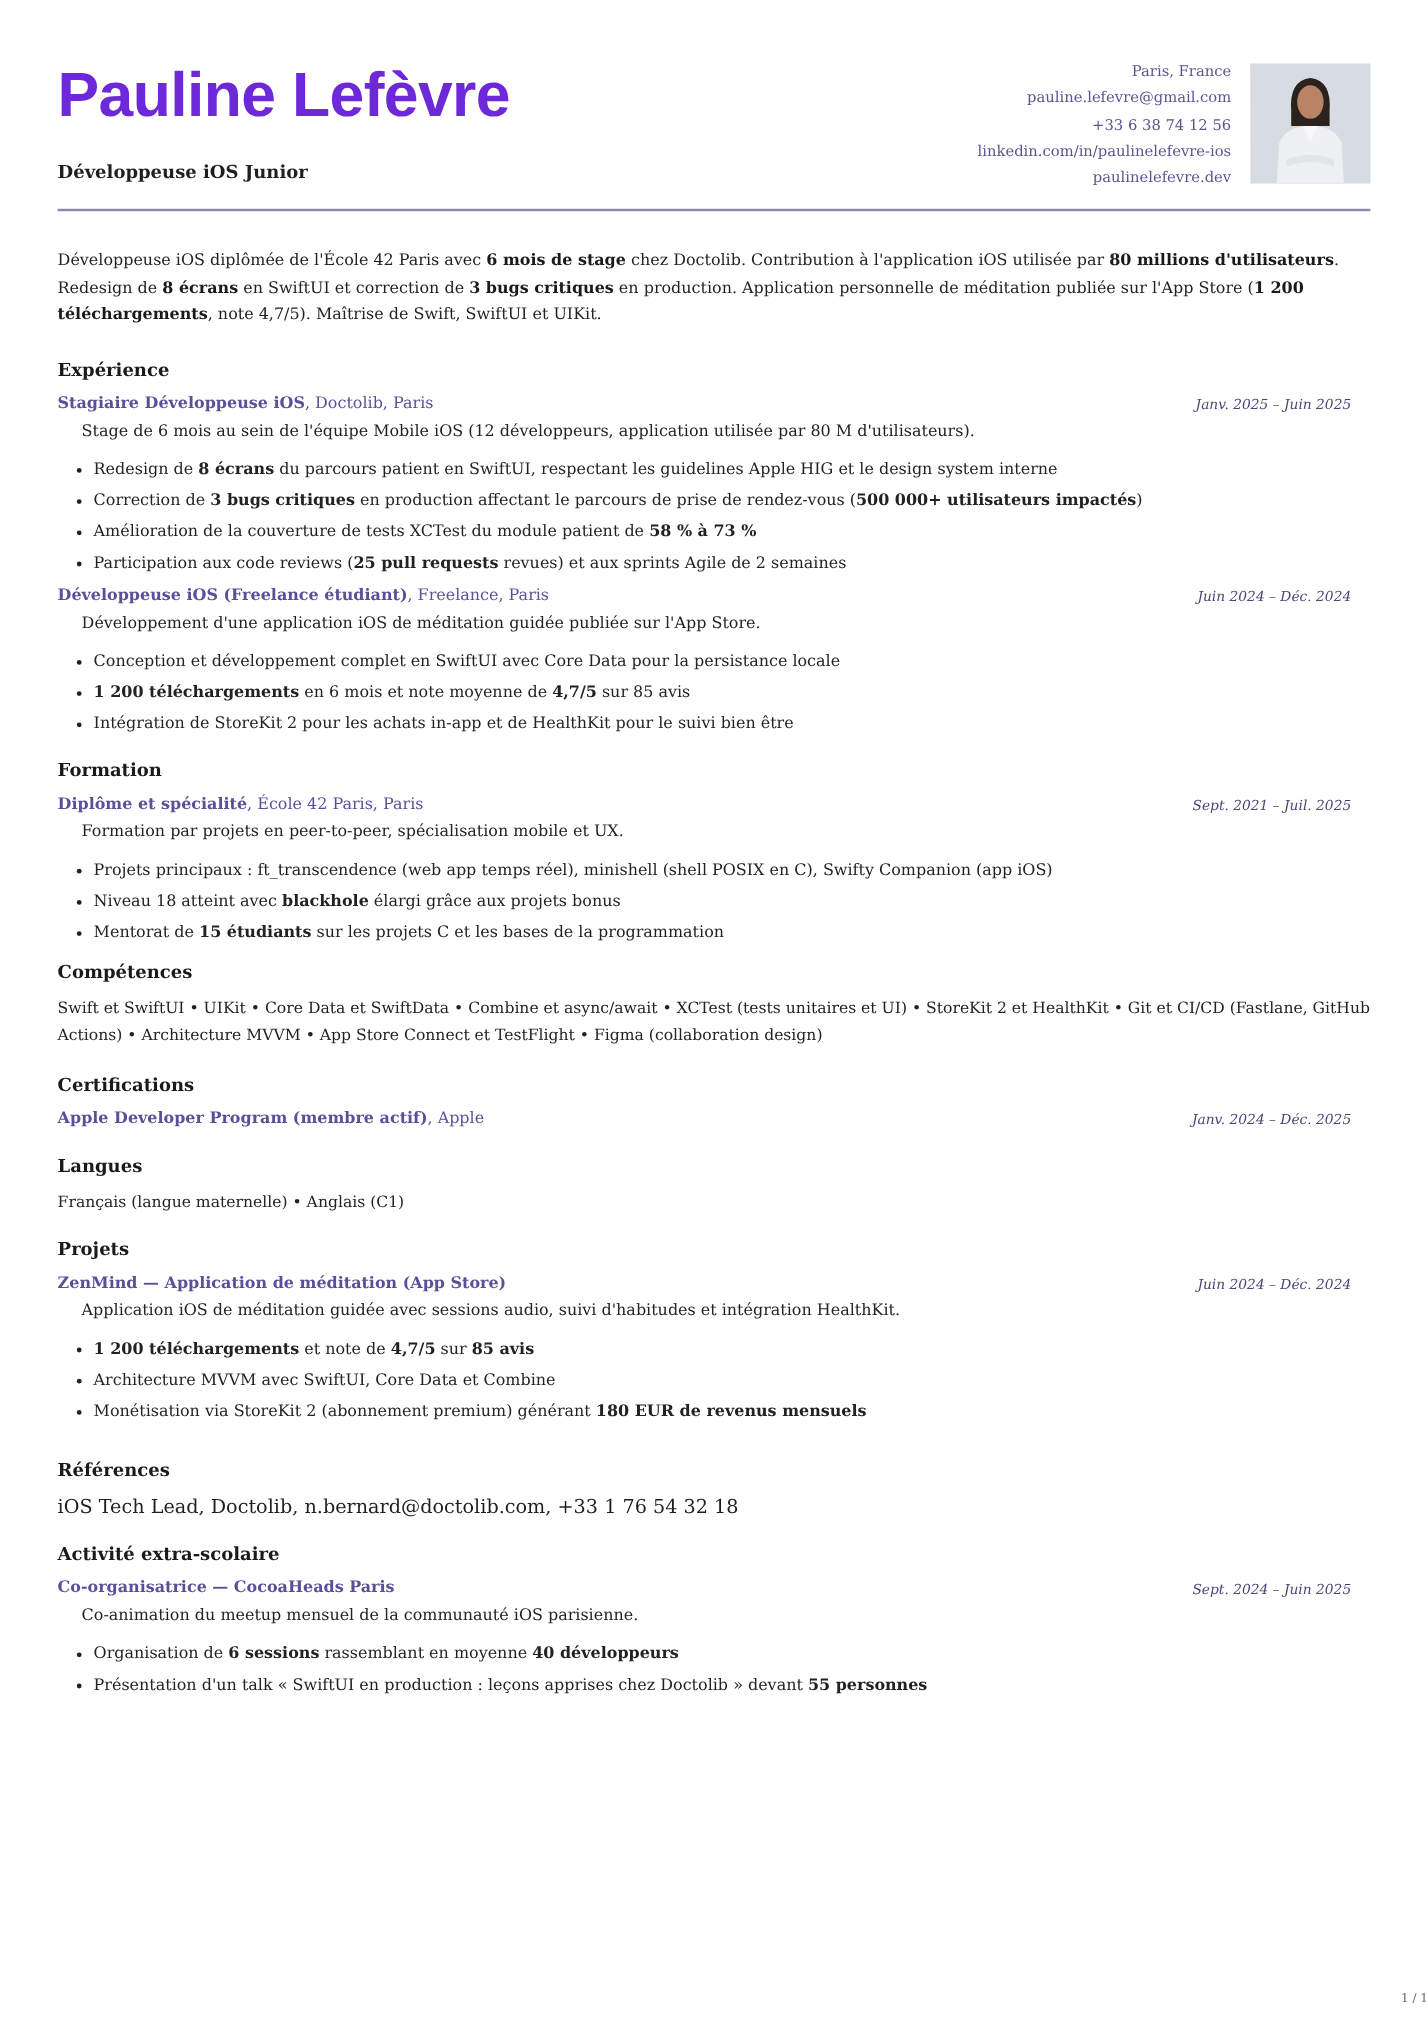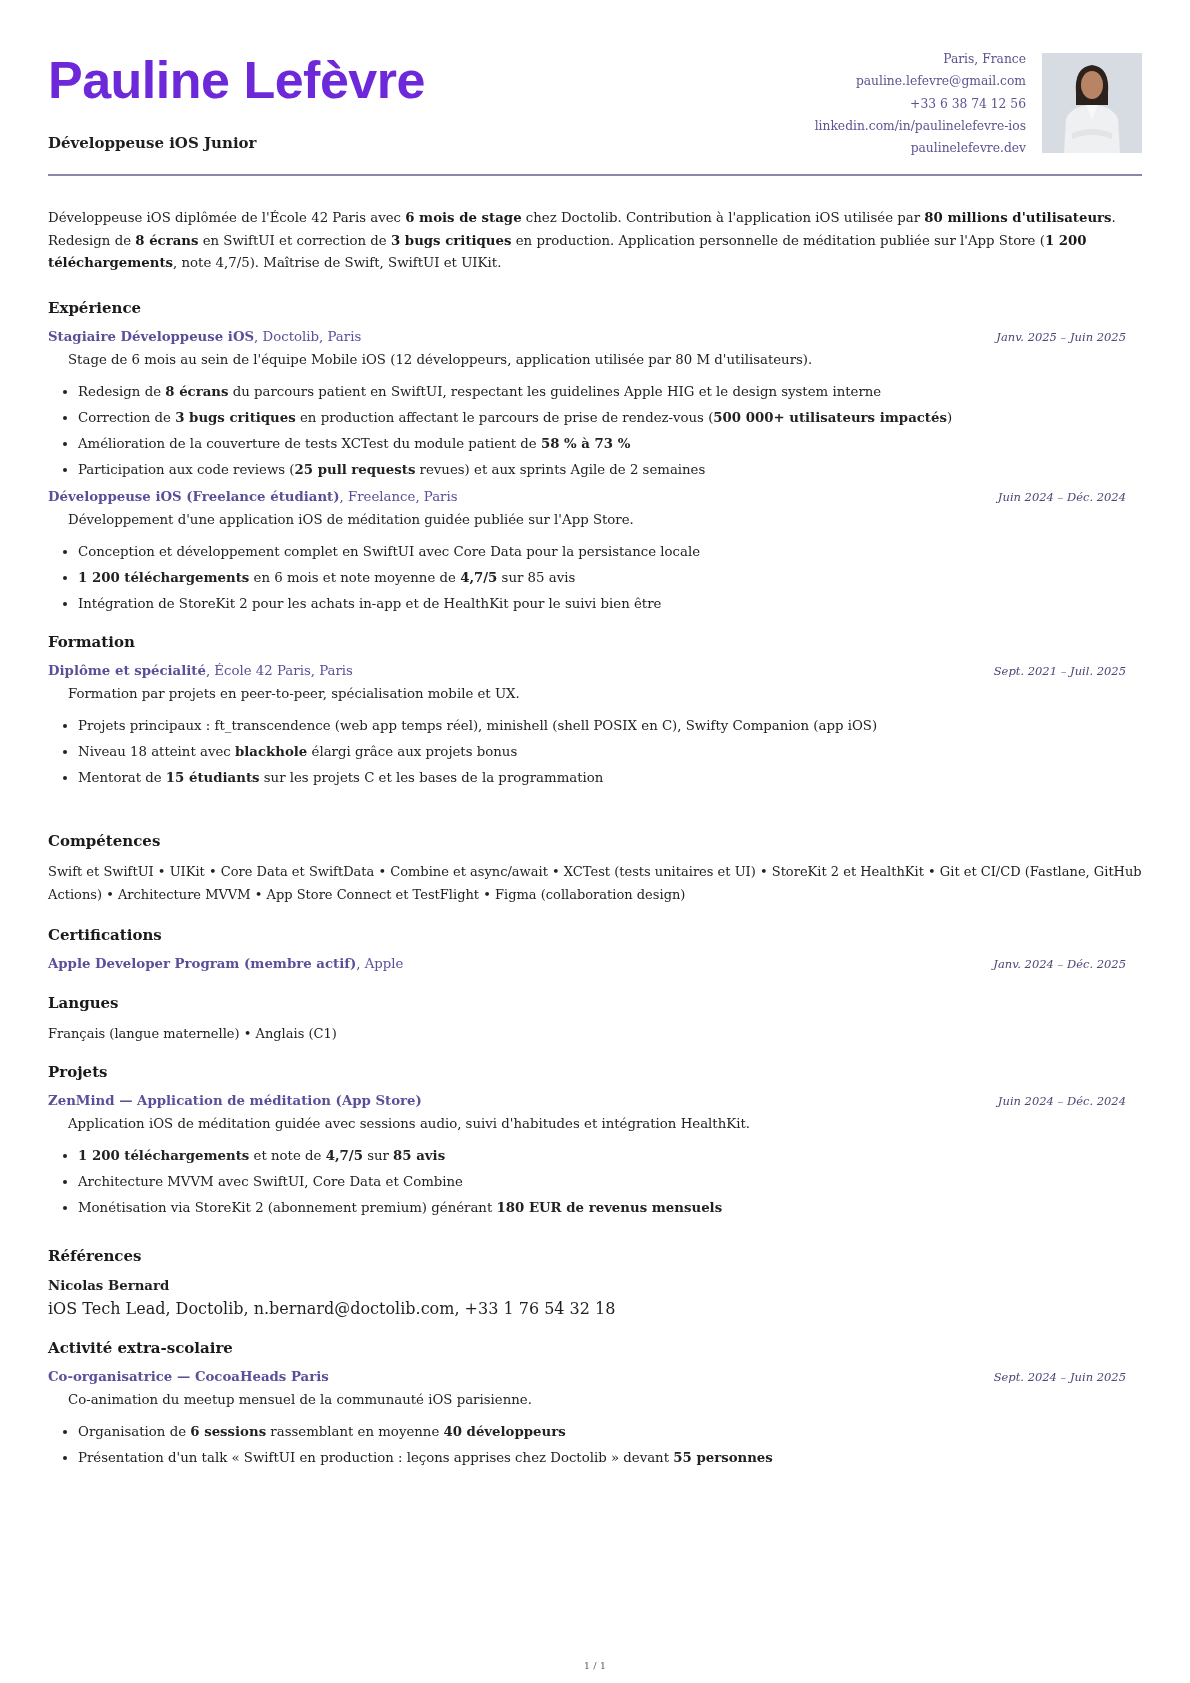--- a/index.html
+++ b/index.html
@@ -43,21 +43,21 @@
   .entry-date {
     position: absolute; right: 16px; top: 0; font-style: italic; font-size: 11.5px; color: #4a4675;
   }
   .entry-desc { font-size: 13.3px; line-height: 22px; color: #222; margin-left: 20px; }
   ul.bullets { margin: 8px 0 4px 0; padding-left: 30px; }
   ul.bullets li { font-size: 13.3px; line-height: 26px; color: #222; }
   .skills { font-size: 13px; line-height: 23px; color: #222; }
   .ref-name { font-size: 13.3px; font-weight: bold; line-height: 22px; }
   .ref-detail { font-size: 16px; line-height: 24px; }
   .footer {
-    position: absolute; left: 0; width: 1190px; top: 1660px; text-align: center;
+    position: absolute; left: 0; width: 1190px; top: 1660px; text-align: right;
     font-size: 10px; color: #666;
   }
 </style>
 </head>
 <body>
 
 <div class="page">
 
   <div class="header">
     <div class="name">Pauline Lefèvre</div>
@@ -127,21 +127,21 @@
       <div class="entry-desc">Formation par projets en peer-to-peer, spécialisation mobile et UX.</div>
       <ul class="bullets">
         <li><span>Projets principaux : ft_transcendence (web app temps réel), minishell (shell POSIX en C), Swifty Companion (app iOS)</span></li>
         <li><span>Niveau 18 atteint avec </span><b>blackhole</b><span> élargi grâce aux projets bonus</span></li>
         <li><span>Mentorat de </span><b>15 étudiants</b><span> sur les projets C et les bases de la programmation</span></li>
       </ul>
     </div>
   </div>
 
   <div>
-    <div class="section-title" style="margin-top:41px">Compétences</div>
+    <div class="section-title" style="margin-top:10px">Compétences</div>
     <div class="skills">Swift et SwiftUI • UIKit • Core Data et SwiftData • Combine et async/await • XCTest (tests unitaires et UI) • StoreKit 2 et HealthKit • Git et CI/CD (Fastlane, GitHub Actions) • Architecture MVVM • App Store Connect et TestFlight • Figma (collaboration design)</div>
   </div>
 
   <div>
     <div class="section-title" style="margin-top:20px">Certifications</div>
     <div class="entry-head">
       <span class="entry-title">Apple Developer Program (membre actif)</span><span class="entry-org">, Apple</span>
       <span class="entry-date">Janv. 2024 – Déc. 2025</span>
     </div>
   </div>
@@ -162,21 +162,20 @@
       <ul class="bullets">
         <li><span></span><b>1 200 téléchargements</b><span> et note de </span><b>4,7/5</b><span> sur </span><b>85 avis</b></li>
         <li><span>Architecture MVVM avec SwiftUI, Core Data et Combine</span></li>
         <li><span>Monétisation via StoreKit 2 (abonnement premium) générant </span><b>180 EUR de revenus mensuels</b></li>
       </ul>
     </div>
   </div>
 
   <div>
     <div class="section-title" style="margin-top:26px">Références</div>
-    <div class="ref-name">Nicolas Bernard</div>
     <div class="ref-detail">iOS Tech Lead, Doctolib, n.bernard@doctolib.com, +33 1 76 54 32 18</div>
   </div>
 
   <div>
     <div class="section-title" style="margin-top:18px">Activité extra-scolaire</div>
     <div>
       <div class="entry-head">
         <span class="entry-title">Co-organisatrice — CocoaHeads Paris</span>
         <span class="entry-date">Sept. 2024 – Juin 2025</span>
       </div>

